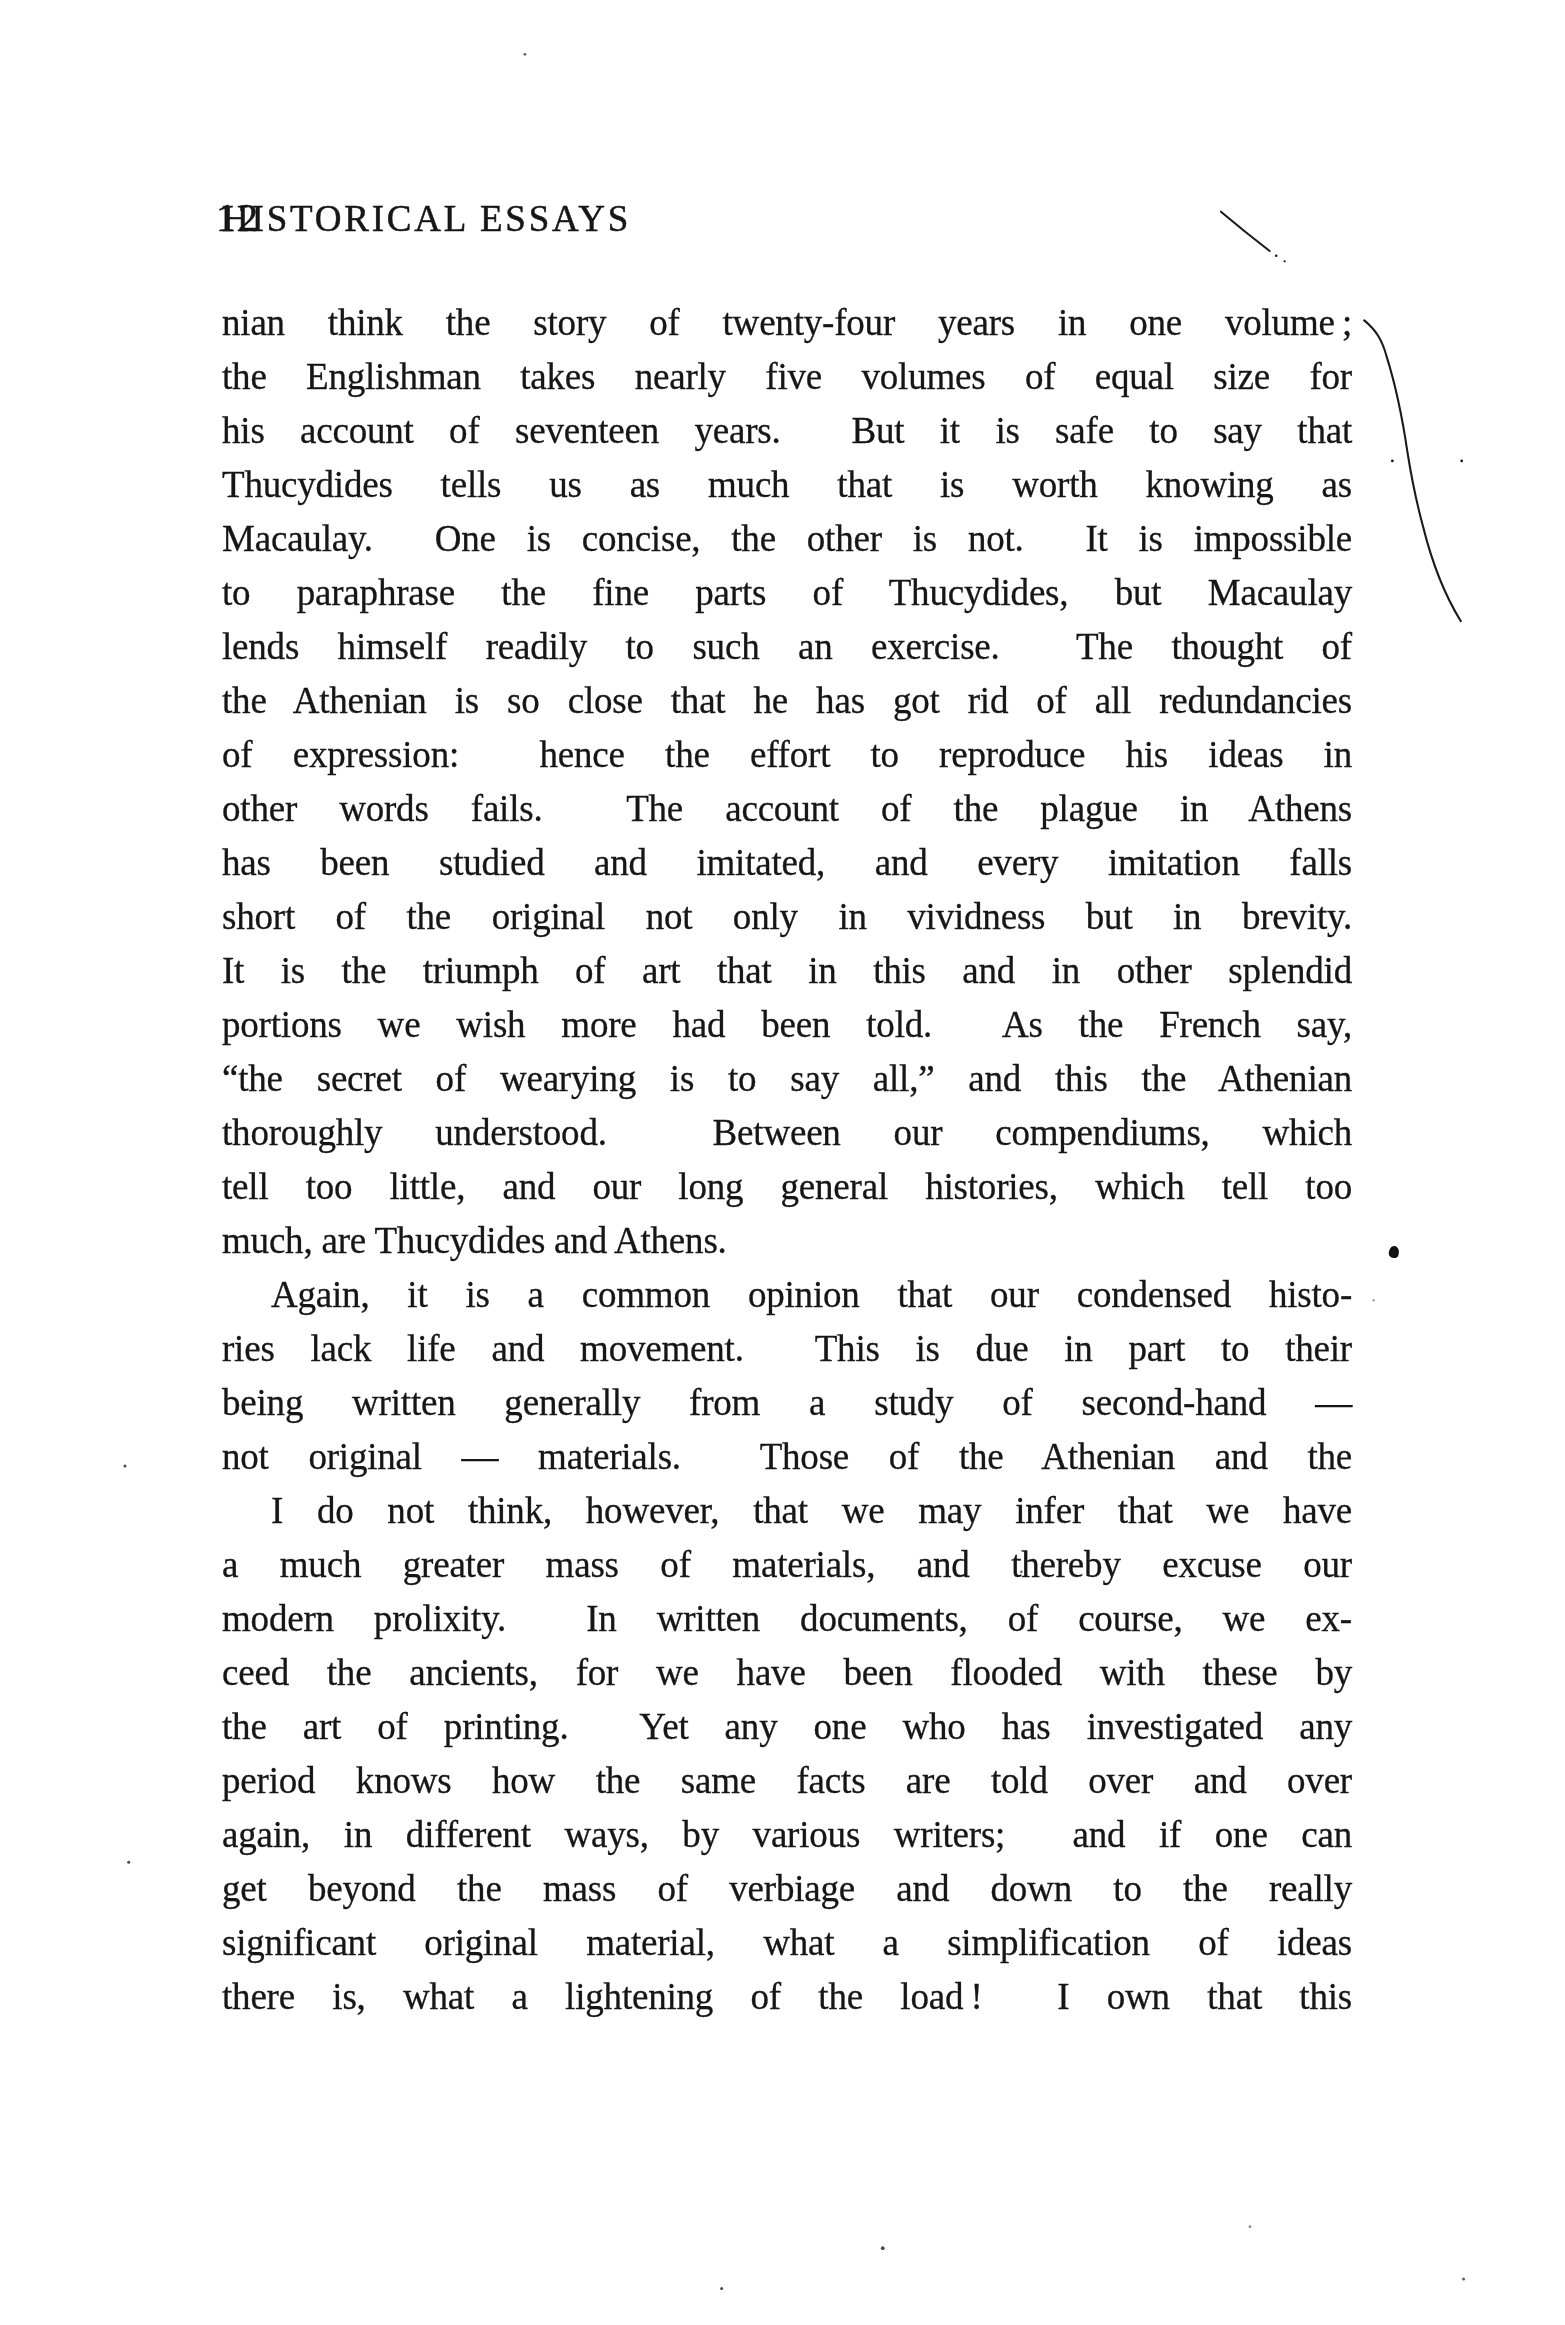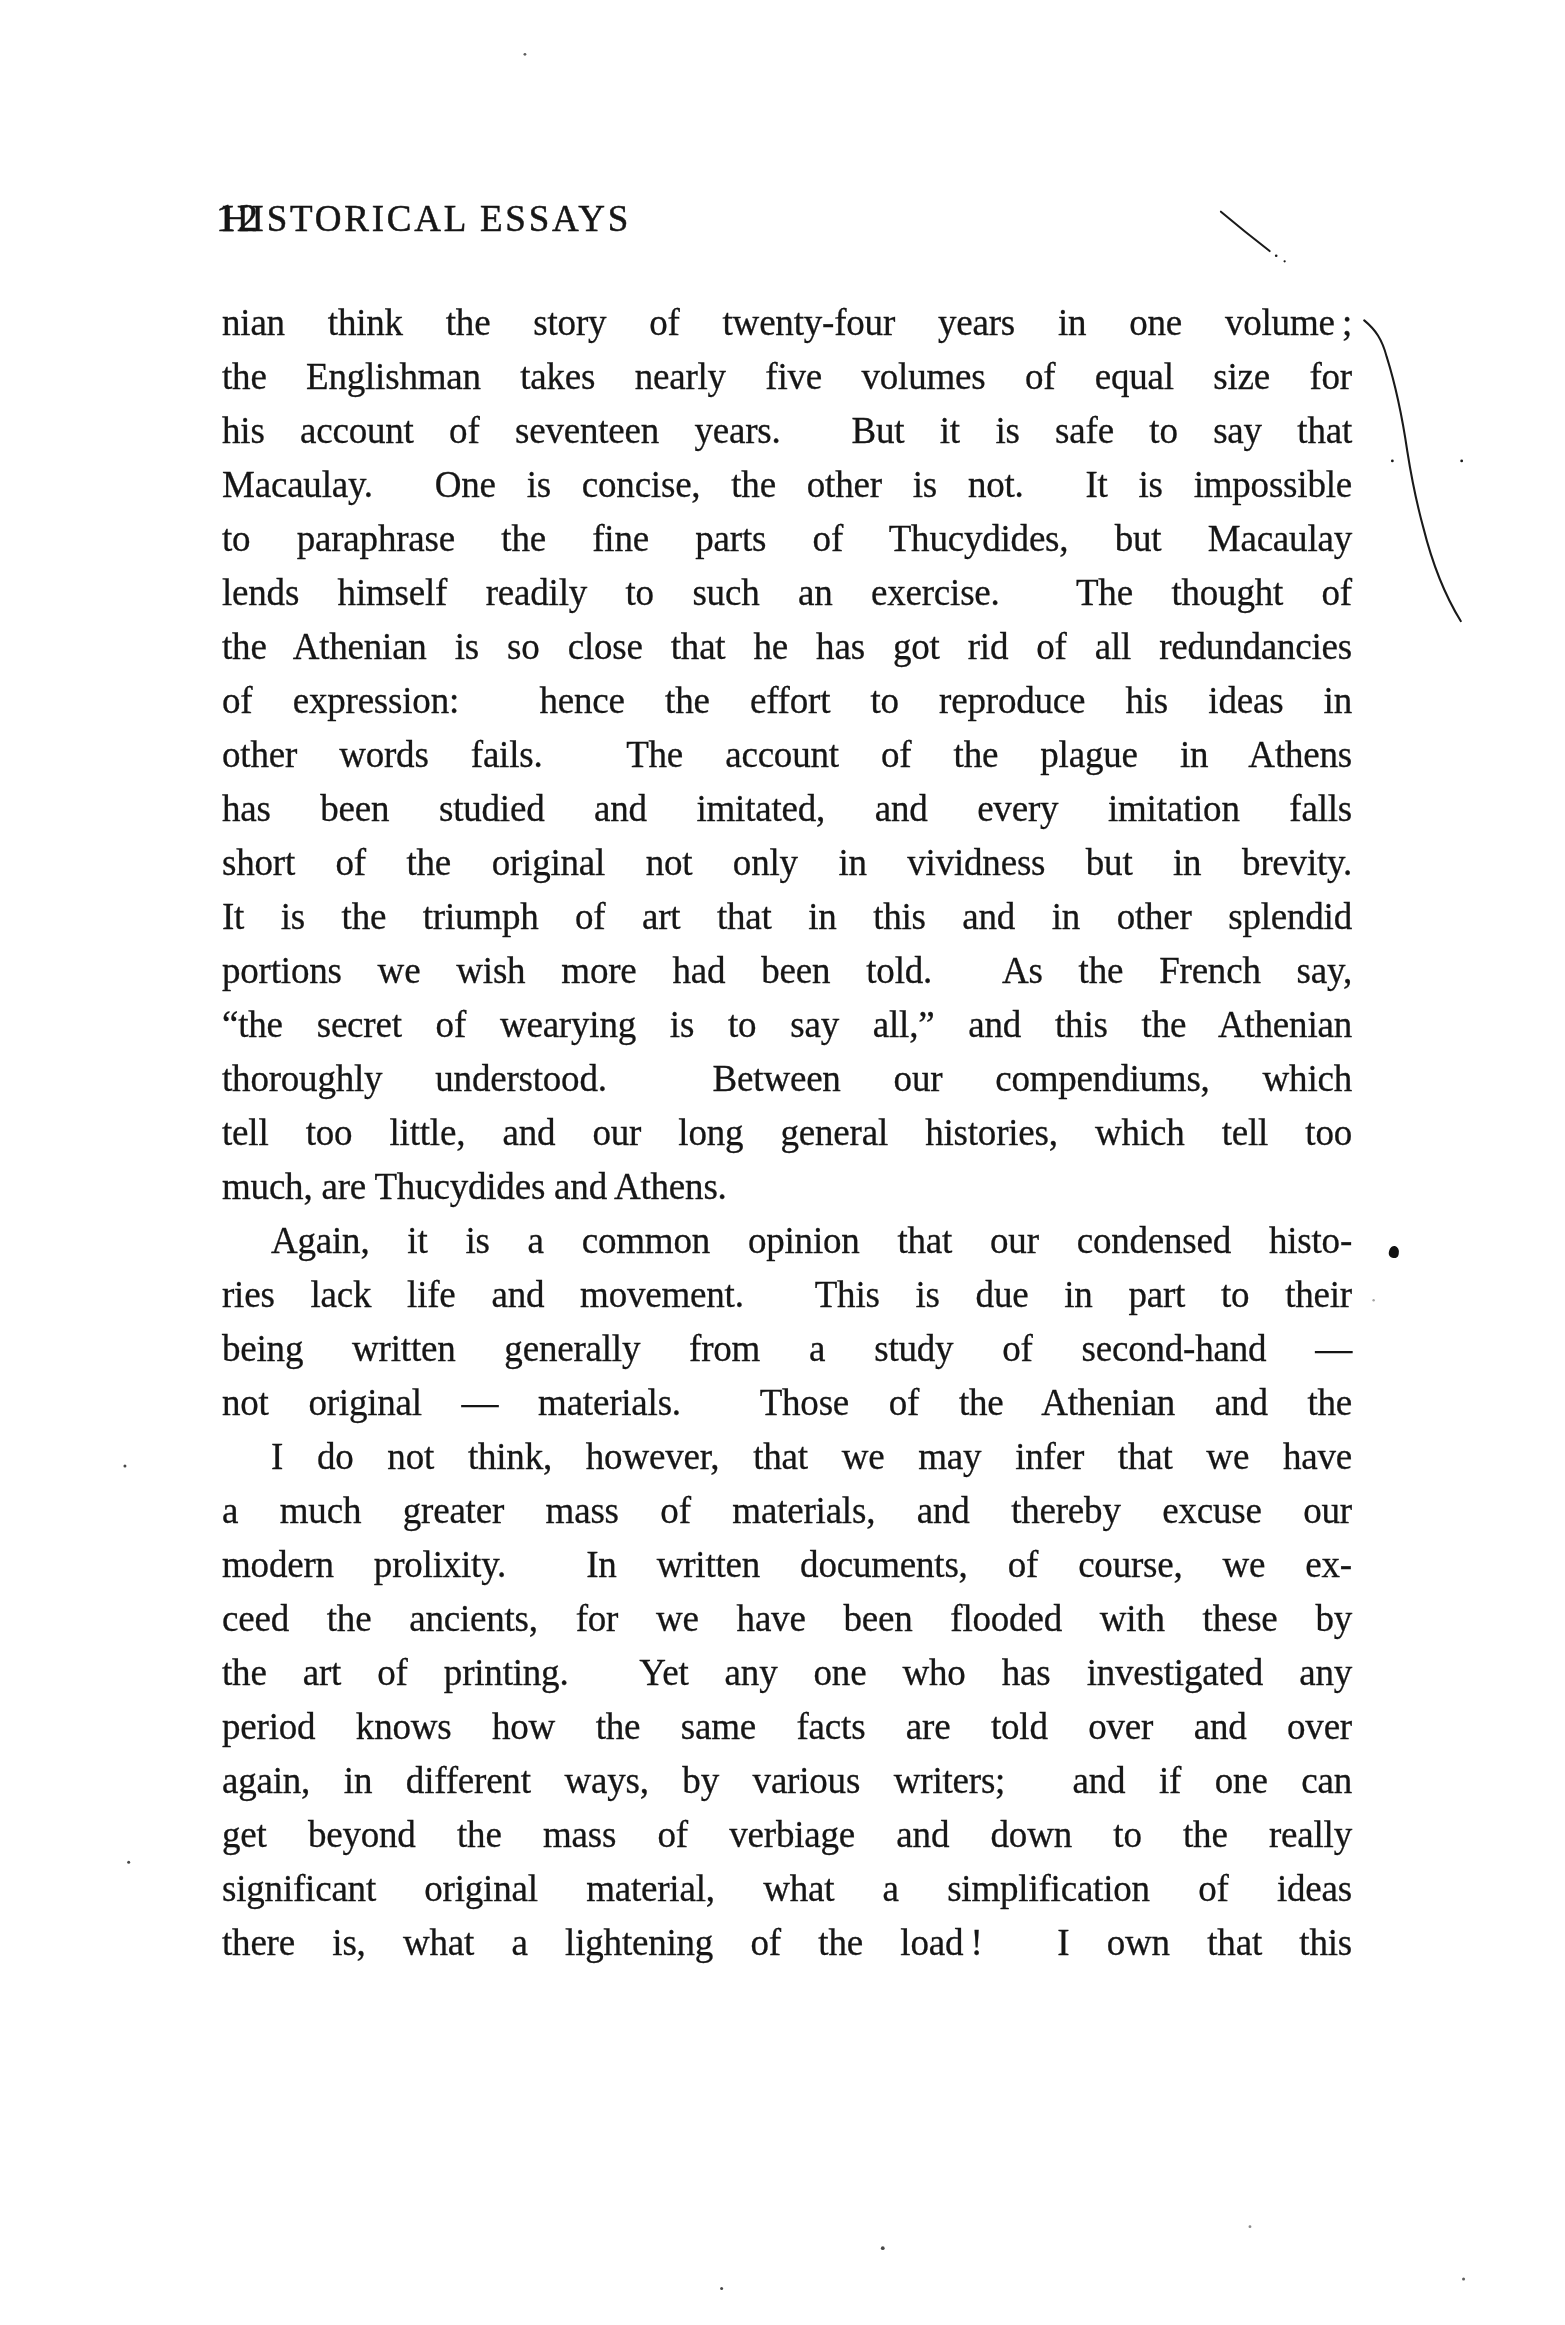--- a/index.html
+++ b/index.html
@@ -97,20 +97,21 @@
     <circle cx="1466" cy="1388" r="1.3" fill="#1a1a1a" opacity="0.4"></circle>
   </svg>
 
   <div class="pagenum">12</div>
   <div class="running-head">HISTORICAL ESSAYS</div>
 
   <div class="body-text">
     <div class="line">nian think the story of twenty-four years in one volume ;</div>
     <div class="line">the Englishman takes nearly five volumes of equal size for</div>
     <div class="line">his account of seventeen years.  But it is safe to say that</div>
+    <div class="line">Thucydides tells us as much that is worth knowing as</div>
     <div class="line">Macaulay.  One is concise, the other is not.  It is impossible</div>
     <div class="line">to paraphrase the fine parts of Thucydides, but Macaulay</div>
     <div class="line">lends himself readily to such an exercise.  The thought of</div>
     <div class="line">the Athenian is so close that he has got rid of all redundancies</div>
     <div class="line">of expression:  hence the effort to reproduce his ideas in</div>
     <div class="line">other words fails.  The account of the plague in Athens</div>
     <div class="line">has been studied and imitated, and every imitation falls</div>
     <div class="line">short of the original not only in vividness but in brevity.</div>
     <div class="line">It is the triumph of art that in this and in other splendid</div>
     <div class="line">portions we wish more had been told.  As the French say,</div>

